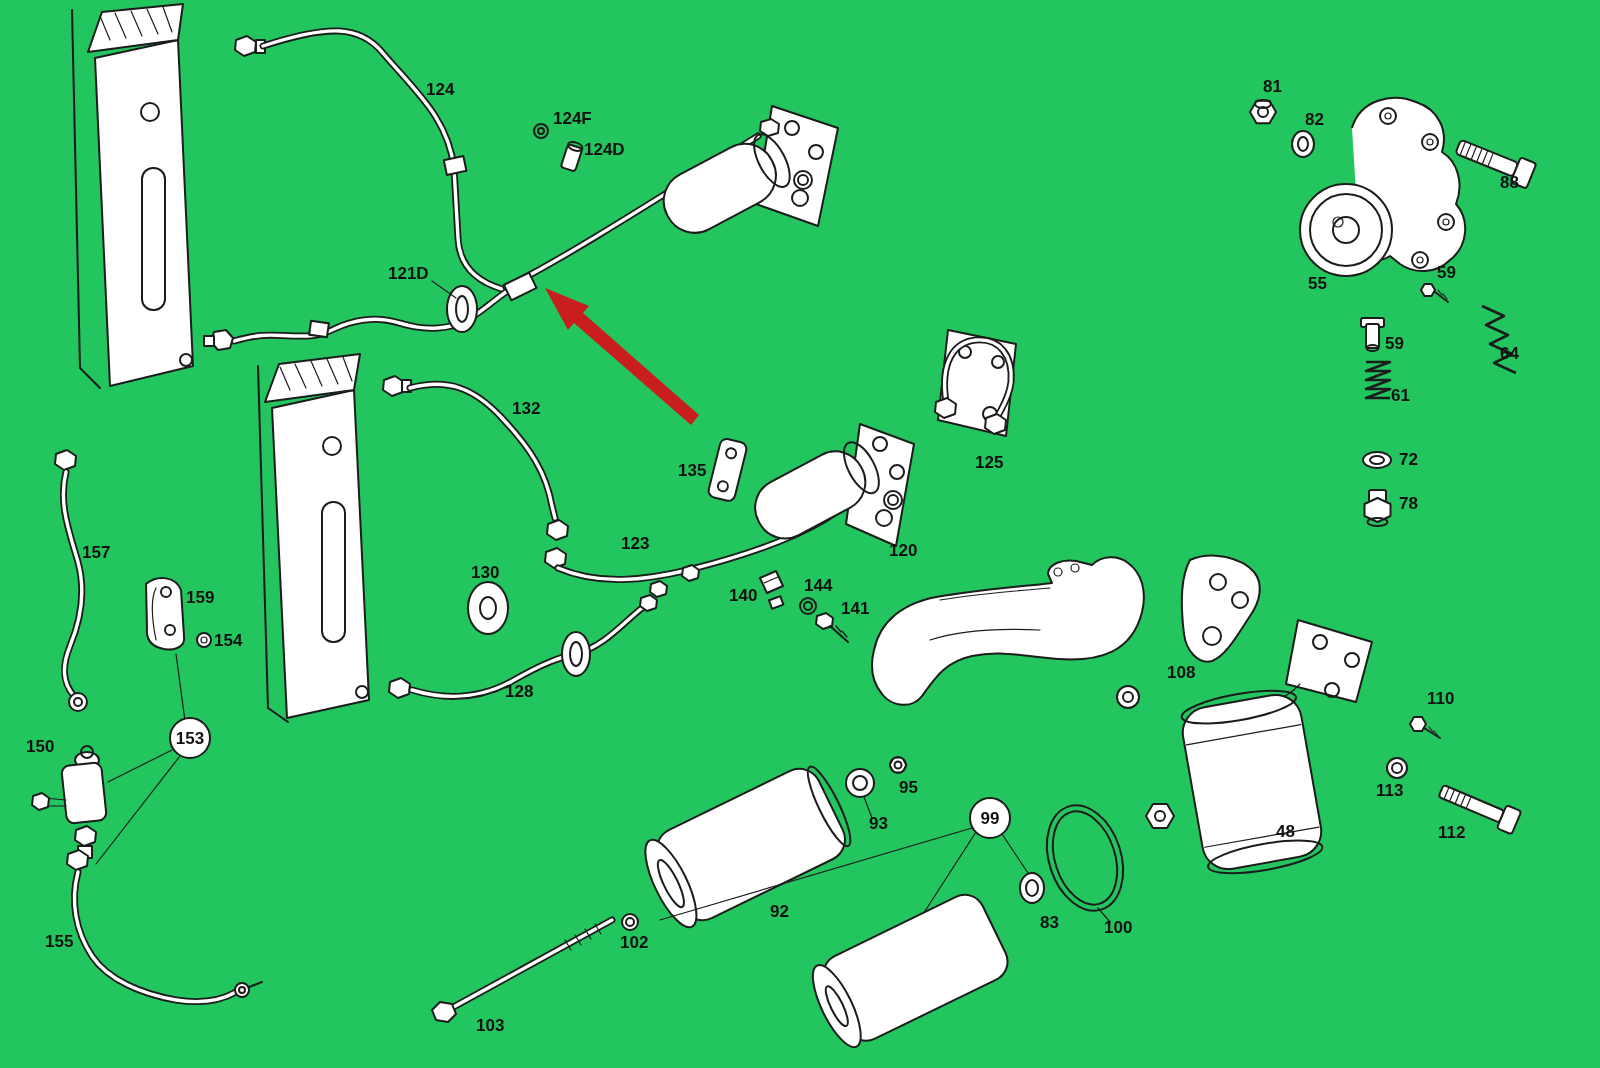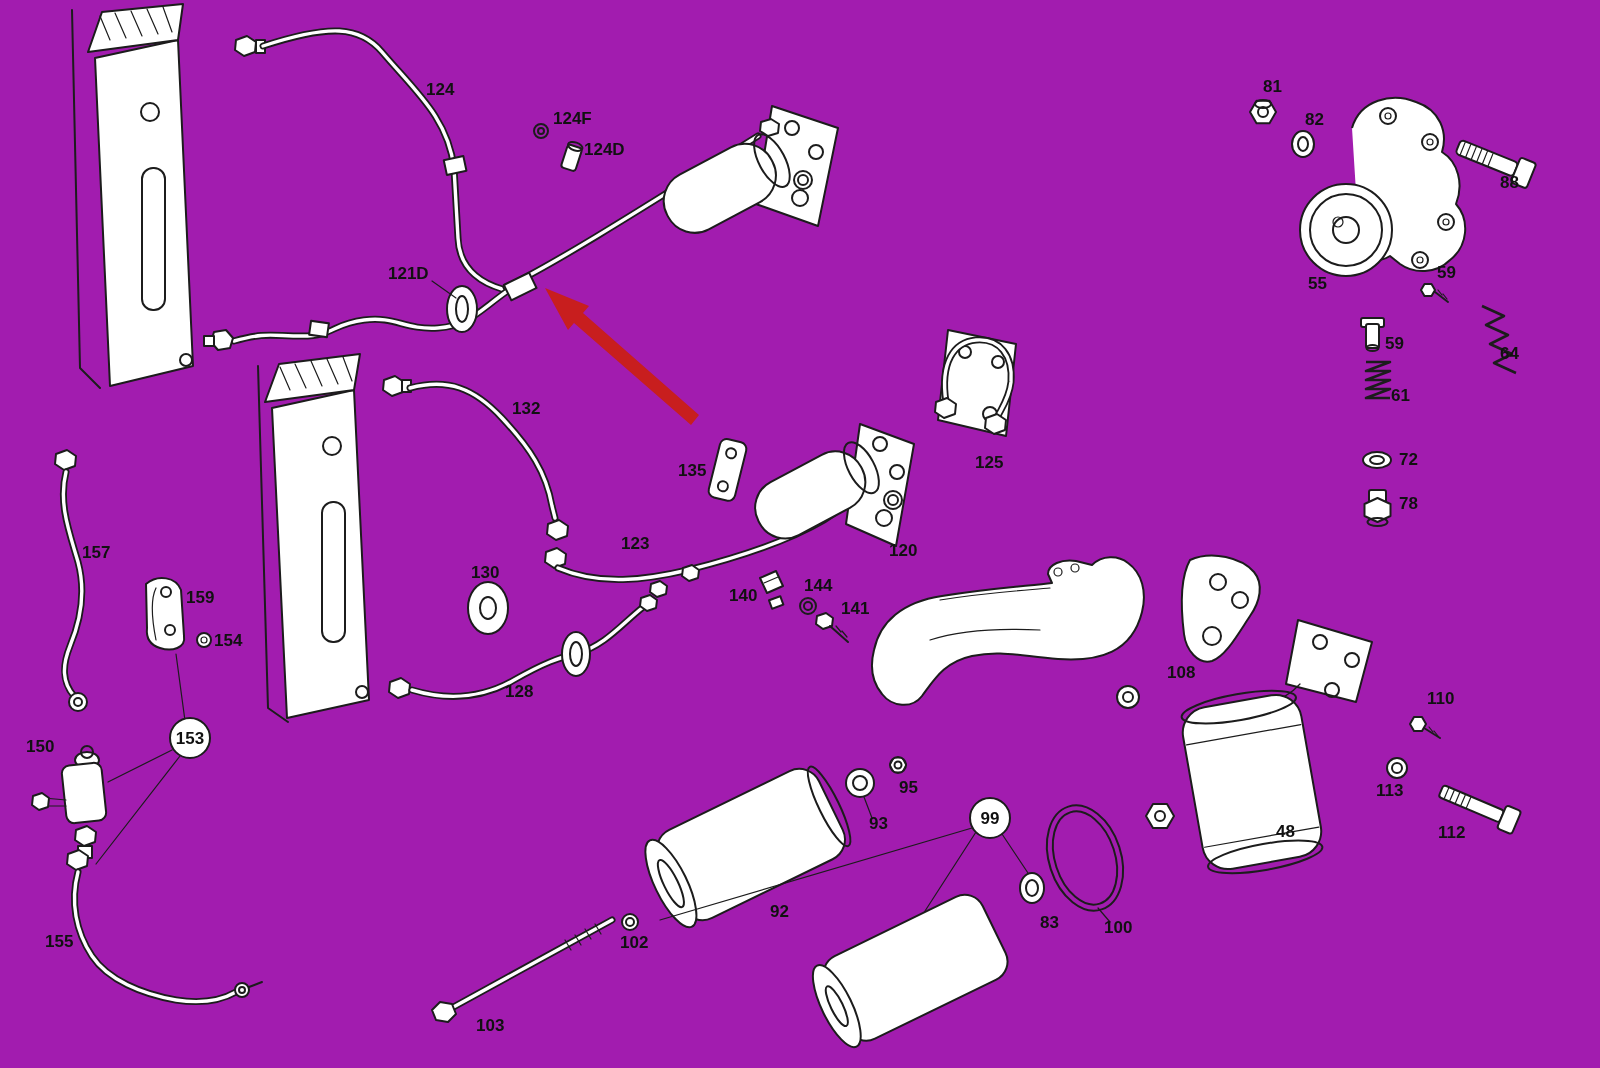--- a/index.html
+++ b/index.html
@@ -1,16 +1,16 @@
 <!DOCTYPE html>
 <html><head>
 <meta charset="utf-8">
 <style>
   html,body{margin:0;padding:0;background:#ffffff;}
-  .stage{width:1600px;height:1068px;position:relative;background:#a21caf;overflow:hidden;}
+  .stage{width:1600px;height:1068px;position:relative;background:#22c55e;overflow:hidden;}
   svg{display:block;}
   .ln{stroke:#1c1c1c;stroke-width:2;fill:none;stroke-linecap:round;stroke-linejoin:round;}
   .thin{stroke:#1c1c1c;stroke-width:1.2;fill:none;stroke-linecap:round;}
   .solid{fill:#ffffff;stroke:#1c1c1c;stroke-width:2;stroke-linejoin:round;}
   .tube{stroke:#1c1c1c;stroke-width:7;fill:none;stroke-linecap:round;stroke-linejoin:round;}
   .tubein{stroke:#ffffff;stroke-width:3.4;fill:none;stroke-linecap:round;stroke-linejoin:round;}
   .spring{stroke:#1c1c1c;stroke-width:2.6;fill:none;stroke-linejoin:round;}
   .part-label{font:bold 17px "Liberation Sans", sans-serif;fill:#111111;}
   .centered{text-anchor:middle;}
   .circled-label-ring{fill:#ffffff;stroke:#1c1c1c;stroke-width:2;}

